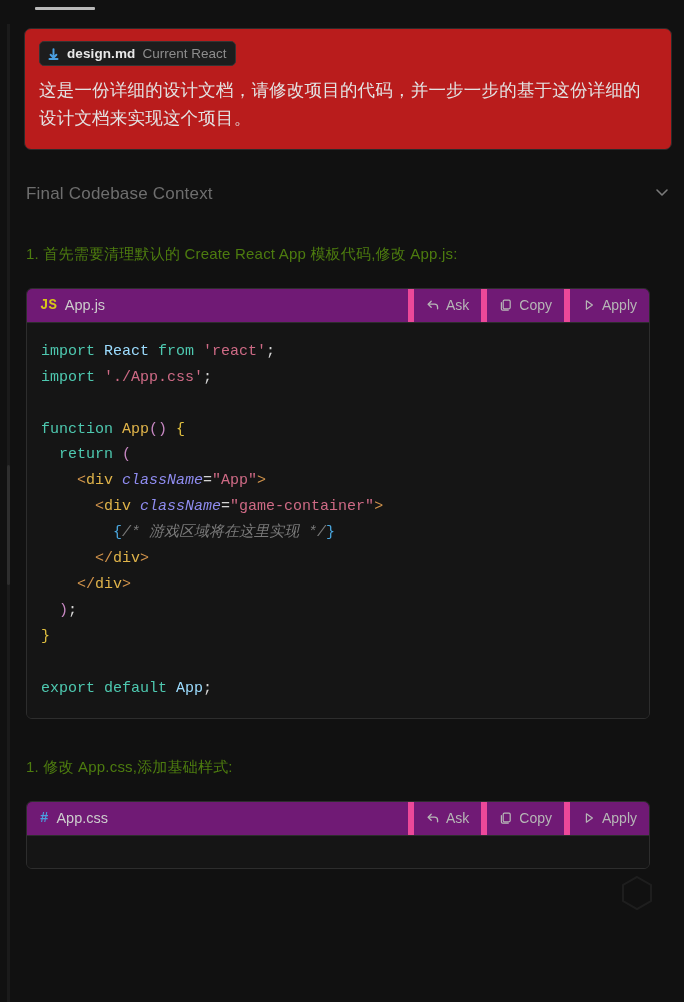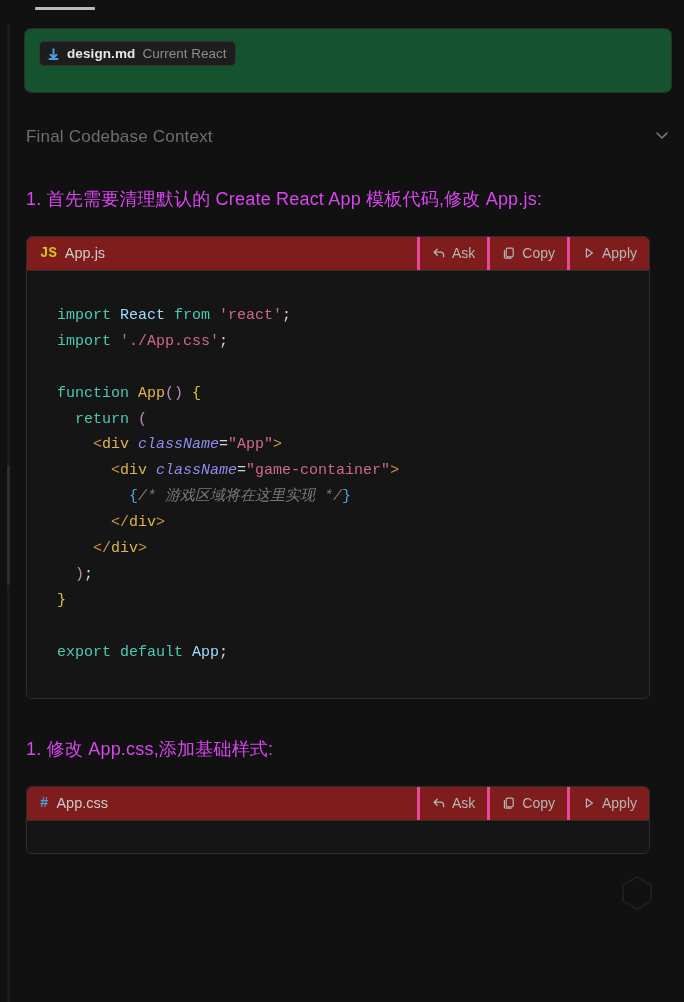--- a/index.html
+++ b/index.html
@@ -46,21 +46,21 @@
   .content {
     position: absolute; left: 14px; top: 22px; width: 670px; height: 980px;
     padding: 0 8px 0 10px;
   }
 
   
   .prompt-card {
     margin-top: 6px;
     border: 1px solid #2b2b2b;
     border-radius: 7px;
-    background: #14532d;
+    background: #b91c1c;
     padding: 12px 14px 16px 14px;
     width: 648px;
   }
   .file-chip {
     display: inline-flex; align-items: center; gap: 7px;
     border: 1px solid #343434;
     background: #1d1d1d;
     border-radius: 5px;
     padding: 4px 9px 4px 7px;
     margin-bottom: 10px;
@@ -81,58 +81,58 @@
   }
   .collapsible-label { font-size: 17px; color: #6e6e6e; letter-spacing: .2px; }
   .chev { color: #7a7a7a; }
 
   
   .assistant-para {
     font-size: 17.5px; line-height: 1.6; color: #e6e6e6;
     margin: 34px 2px 0 2px; width: 646px; letter-spacing: .2px;
   }
   .ordered-item {
-    font-size: 18px; line-height: 1.6; color: #d946ef;
+    font-size: 15px; line-height: 1.6; color: #4d7c0f;
     margin: 36px 2px 0 2px; width: 646px; letter-spacing: .2px;
   }
 
   
   .codeblock {
     margin: 22px 0 0 2px;
     width: 624px;
     border: 1px solid #2d2d2d;
     border-radius: 6px;
     background: #151515;
     overflow: hidden;
   }
   .cb-header {
     display: flex; align-items: stretch; justify-content: space-between;
     height: 34px;
     border-bottom: 1px solid #2d2d2d;
-    background: #7f1d1d;
+    background: #701a75;
   }
   .cb-file { display: flex; align-items: center; gap: 8px; padding-left: 13px; }
   .cb-badge { font-size: 14px; font-weight: bold; font-family: "Liberation Mono", monospace; }
   .cb-badge.js  { color: #d6c818; }
   .cb-badge.css { color: #4a9fe0; }
   .cb-filename { font-size: 14.5px; color: #cdcdcd; }
   .cb-actions { display: flex; align-items: stretch; }
   .cb-btn {
     display: flex; align-items: center; gap: 6px;
     padding: 0 12px;
-    border-left: 3px solid #ec4899;
+    border-left: 6px solid #ec4899;
     font-size: 14px; color: #b6b6b6;
   }
   .cb-btn svg { display: block; flex: none; }
   .cb-body {
     padding: 16px 0 16px 0;
     background: #151515;
   }
   pre.code {
-    margin: 16px; padding: 0 14px;
+    margin: 0; padding: 0 14px;
     font-family: "Liberation Mono", monospace;
     font-size: 15px; line-height: 1.73;
     color: #d4d4d4;
     white-space: pre;
   }
   .k   { color: #4ec9b0; }            
   .id  { color: #9cdcfe; }            
   .str { color: #ce6a85; }            
   .pun { color: #d4d4d4; }            
   .par { color: #c586c0; }            
@@ -174,20 +174,21 @@
       <div class="file-chip">
         <span class="chip-icon">
           <svg width="13" height="13" viewBox="0 0 14 14" fill="none">
             <path d="M7 1.2v8.2M7 10.6l3.1-3.3M7 10.6L3.9 7.3" stroke="#4a9fe0" stroke-width="2.1" stroke-linecap="round" stroke-linejoin="round"></path>
             <path d="M2.6 11.8h8.8" stroke="#4a9fe0" stroke-width="2" stroke-linecap="round"></path>
           </svg>
         </span>
         <span class="chip-name">design.md</span>
         <span class="chip-sub">Current React</span>
       </div>
+      <div class="prompt-text">这是一份详细的设计文档，请修改项目的代码，并一步一步的基于这份详细的设计文档来实现这个项目。</div>
     </div>
 
     <div class="collapsible">
       <span class="collapsible-label">Final Codebase Context</span>
       <span class="chev">
         <svg width="20" height="20" viewBox="0 0 20 20" fill="none" stroke="currentColor" stroke-width="1.6">
           <path d="M5 8l5 5 5-5" stroke-linecap="round" stroke-linejoin="round"></path>
         </svg>
       </span>
     </div>

